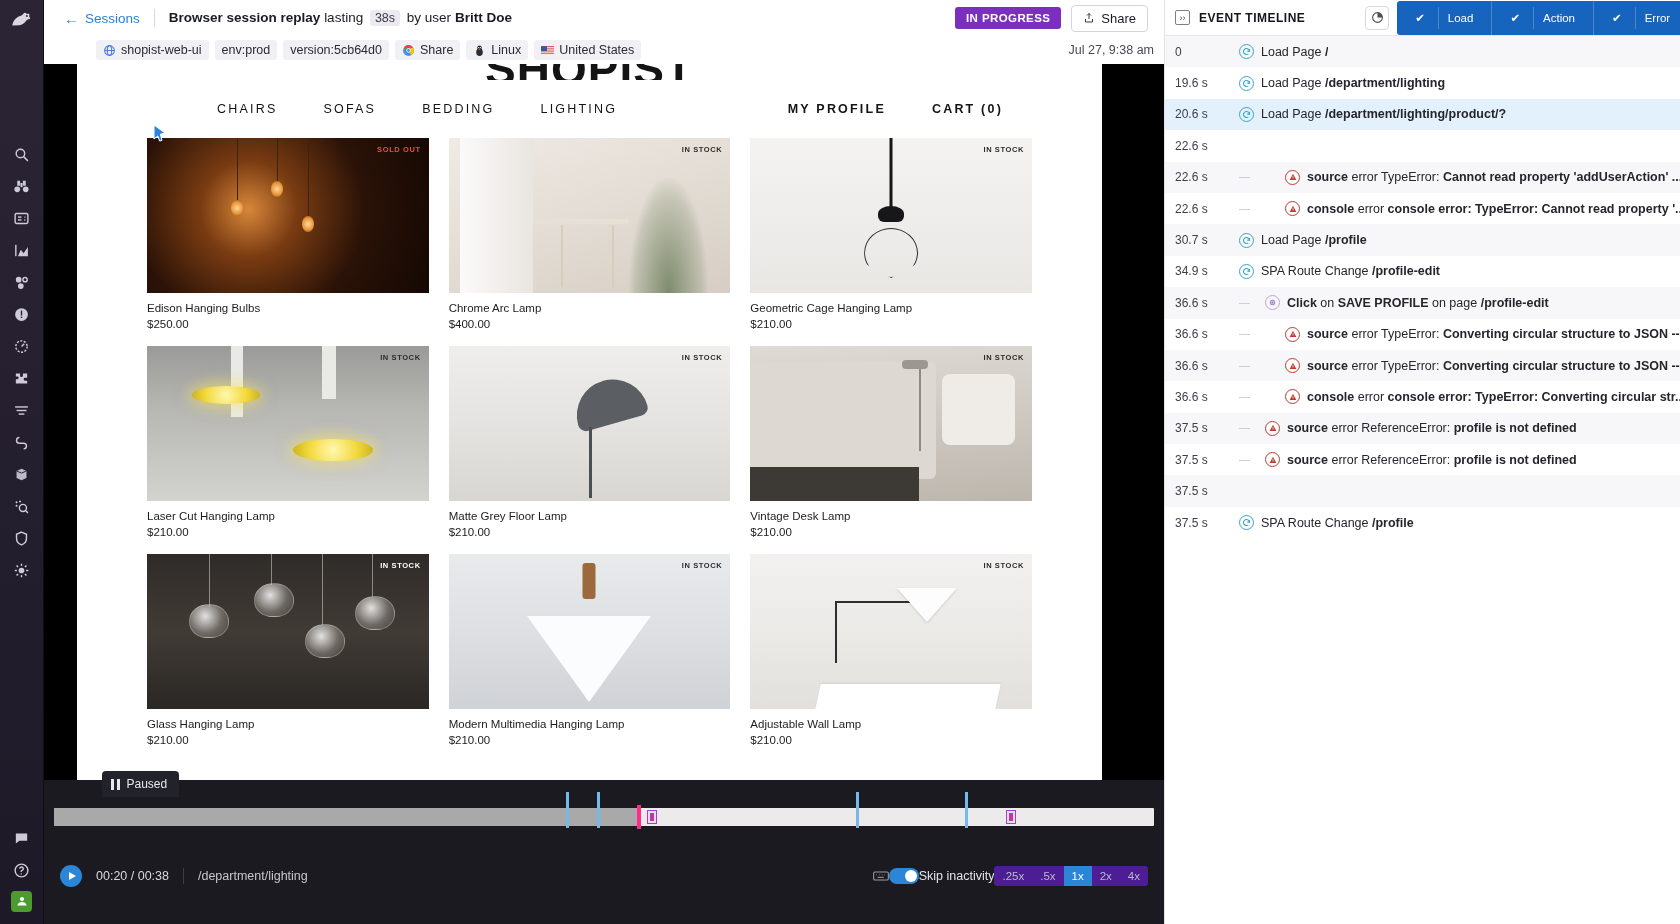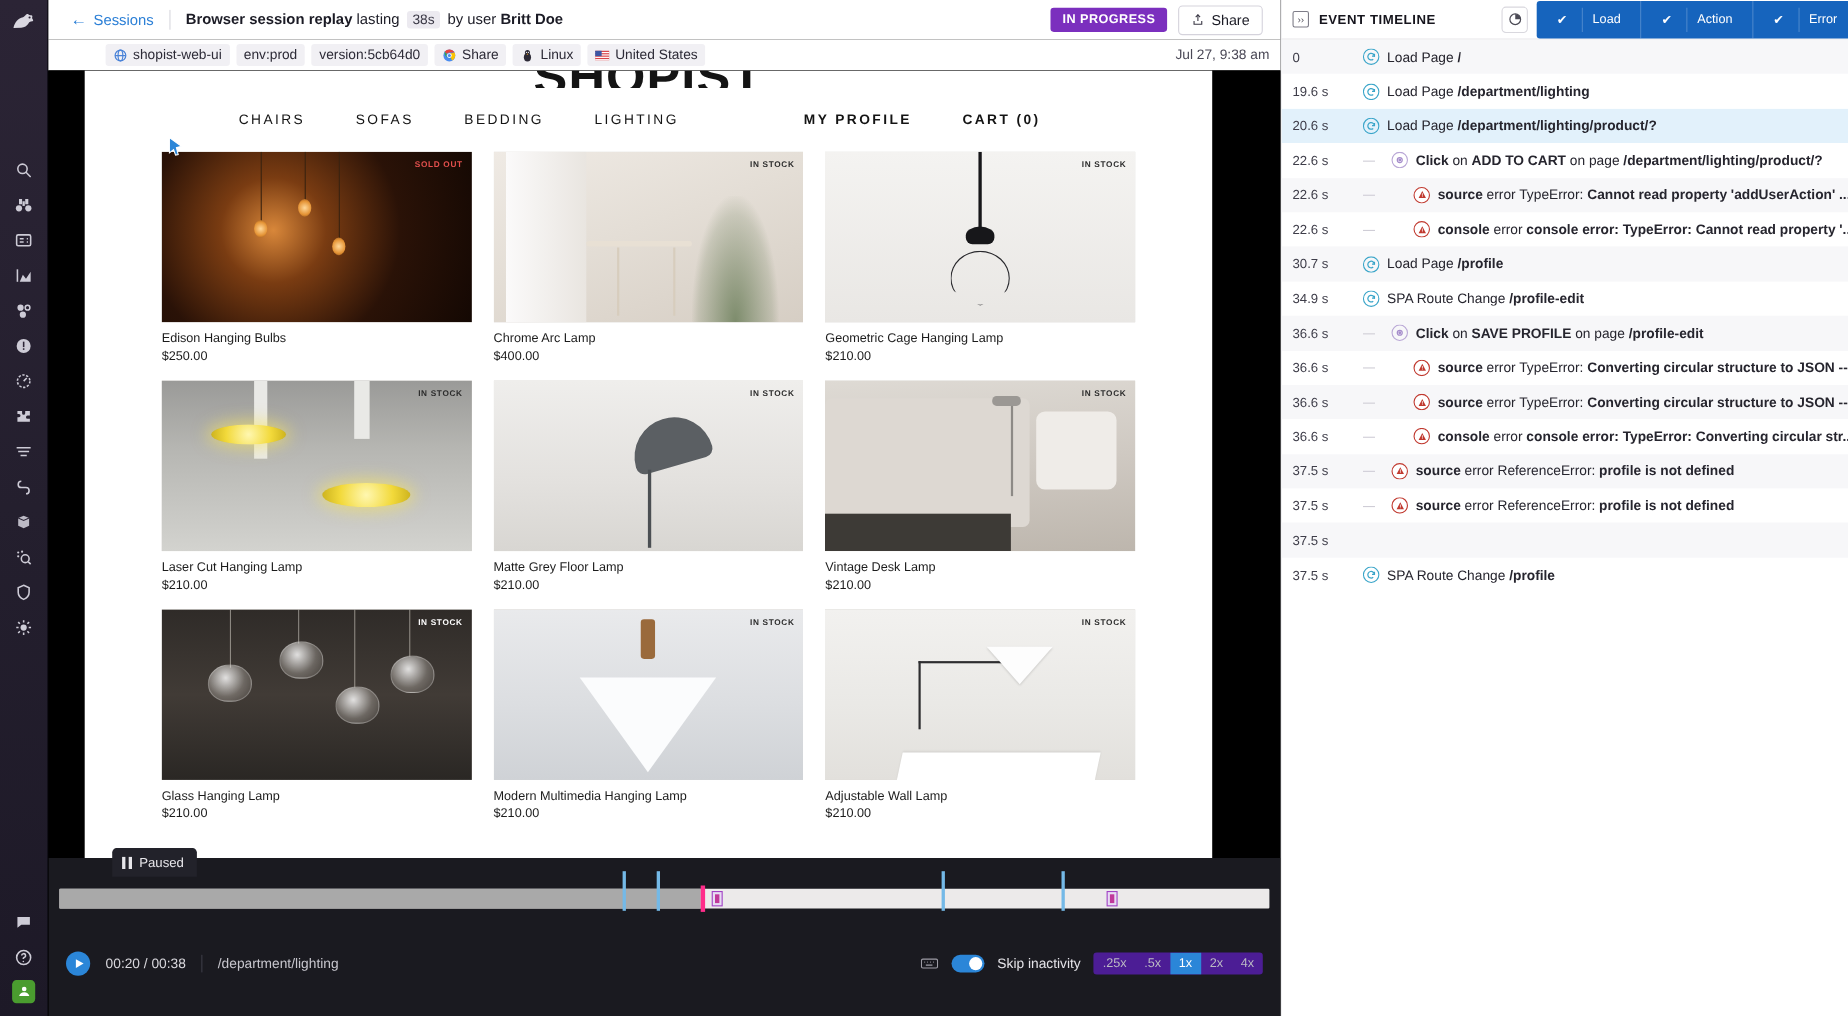--- a/index.html
+++ b/index.html
@@ -106,21 +106,21 @@
   .site-logo {
     text-align: center; font-family: "Liberation Sans", sans-serif;
     font-weight: 800; font-size: 46px; letter-spacing: 1px; color: #141414;
     margin-top: -22px; height: 38px; overflow: hidden;
   }
   .site-nav {
     display: flex; align-items: center; padding: 22px 40px 0 40px; font-size: 12.5px;
     letter-spacing: 2.2px; color: #141414;
   }
   .site-nav .group-l { display:flex; gap: 46px; margin-left: 100px; justify-content: space-between; }
-  .site-nav .group-r { display:flex; gap: 46px; margin-left: auto; margin-right: 116px; font-weight: 700;}
+  .site-nav .group-r { display:flex; gap: 46px; margin-left: auto; margin-right: 59px; font-weight: 700;}
   .site-nav span { cursor: pointer; }
 
   .grid {
     display: grid; grid-template-columns: repeat(3, 1fr); gap: 16px 20px;
     padding: 22px 70px 0 70px;
   }
   .card { cursor: pointer; }
   .thumb {
     position: relative; width: 100%; height: 155px; overflow: hidden;
     background: #d7d4d0;
@@ -231,21 +231,21 @@
     width: 22px; height: 22px; border-radius: 50%; background: #2b86d8;
     display:flex; align-items:center; justify-content:center; cursor:pointer; flex:0 0 22px;
   }
   .play-btn .tri {
     width:0;height:0;border-left:7px solid #fff;border-top:4.5px solid transparent;
     border-bottom:4.5px solid transparent; margin-left:2px;
   }
   .time-txt { color:#d9d8dd; font-size: 12.5px; }
   .c-div { width:1px; height:16px; background:#3c3c46; }
   .url-txt { color:#c7c6cd; font-size: 12.5px; }
-  .ctrl-right { margin-left:auto; display:flex; align-items:center; gap: 12px; }
+  .ctrl-right { margin-left:auto; display:flex; align-items:center; }
   .kbd-ico { color:#9d9ca5; display:flex; align-items:center; }
   .kbd-ico svg { width:16px;height:16px;}
   .toggle {
     width: 30px; height: 16px; border-radius: 9px; background: #2b86d8; position: relative; cursor: pointer;
   }
   .toggle .knob { position:absolute; right:2px; top:2px; width:12px; height:12px; border-radius:50%; background:#fff;}
   .skip-lbl { color: #e4e3e8; font-size: 12.5px; }
   .speeds { display:flex; background:#4c1d95; border-radius:3px; overflow:hidden; }
   .speeds span {
     padding: 4px 8px; font-size: 11.5px; color:#bcbbc4; cursor:pointer;
@@ -791,30 +791,20 @@
               <svg viewBox="0 0 24 24" fill="none" stroke="currentColor" stroke-width="3">
                 <path d="M20 12a8 8 0 10-3 6.2"></path>
                 <path d="M20 5v6h-6"></path>
               </svg>
             </span>
             <span class="ev-txt">Load Page <b>/department/lighting/product/?</b></span>
           </span>
         </div>
         <div class="ev">
           <span class="ev-time">22.6 s</span>
-          <span class="ev-body ind-1" style="position:relative">
-            <span class="conn"></span>
-            <span class="ico-ring ico-action">
-              <svg viewBox="0 0 24 24" fill="none" stroke="currentColor" stroke-width="3">
-                <circle cx="12" cy="12" r="6"></circle>
-                <circle cx="12" cy="12" r="2" fill="currentColor"></circle>
-              </svg>
-            </span>
-            <span class="ev-txt"><b>Click</b> on <b>ADD TO CART</b> on page <b>/department/lighting/product/?</b></span>
-          </span>
         </div>
         <div class="ev">
           <span class="ev-time">22.6 s</span>
           <span class="ev-body ind-2" style="position:relative">
             <span class="conn"></span>
             <span class="ico-ring ico-err">
               <svg viewBox="0 0 24 24" fill="currentColor">
                 <path d="M12 2l10 19H2z"></path>
                 <rect x="11" y="8" width="2" height="7" fill="#fff"></rect>
                 <rect x="11" y="16" width="2" height="2" fill="#fff"></rect>

